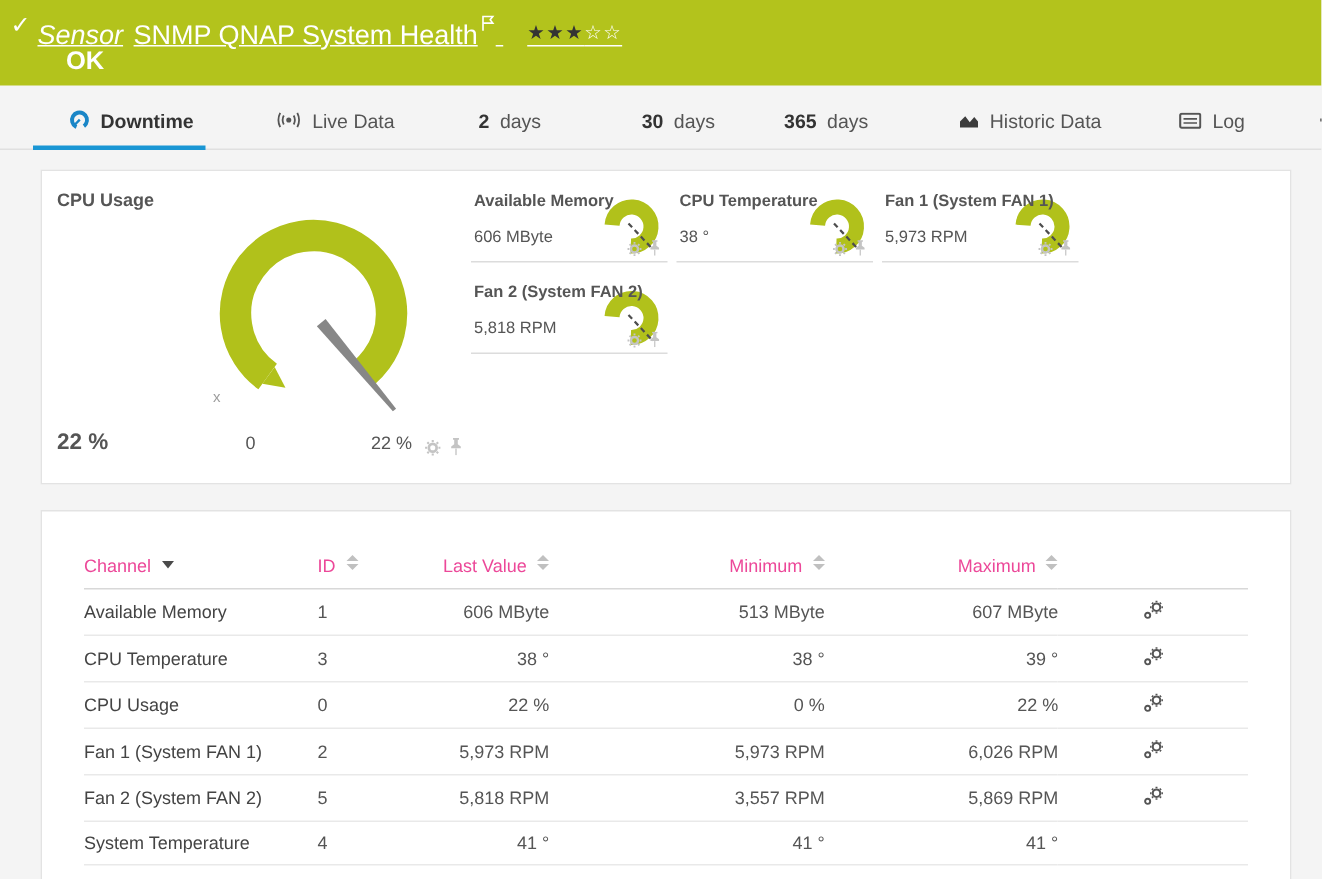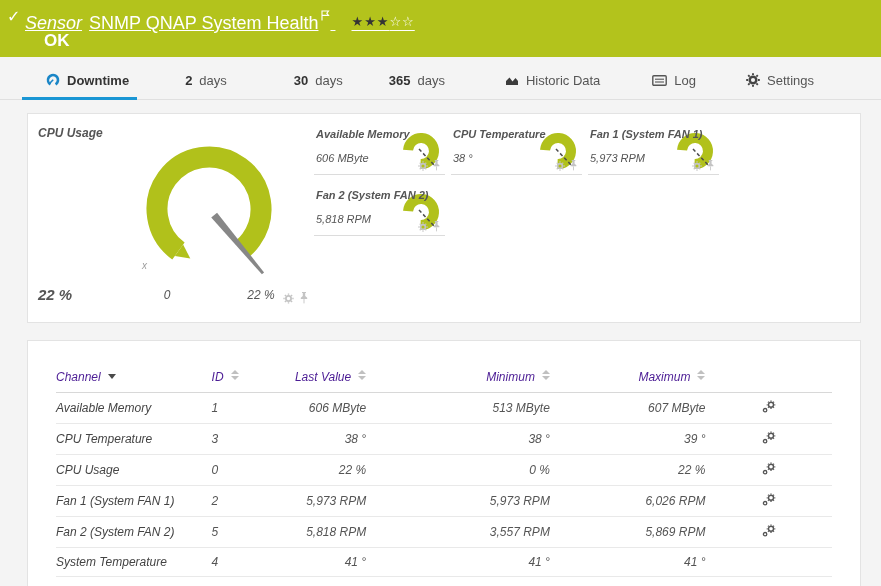--- a/index.html
+++ b/index.html
@@ -19,41 +19,41 @@
   .stars .empty{color:#ffffff;}
   .status-ok{position:absolute;left:44px;top:31px;font-size:17px;font-weight:bold;}
   
   .tabs{display:flex;align-items:stretch;height:38px;margin-top:4px;border-bottom:1px solid #e0e0e0;font-size:13px;color:#555;}
   .tab{display:flex;align-items:center;gap:7px;position:relative;cursor:pointer;white-space:nowrap;}
   .tab .num{font-weight:bold;color:#333;}
   .tab.active{color:#333;font-weight:bold;}
   .tab.active::after{content:"";position:absolute;left:-24px;right:-8px;bottom:-1px;height:3px;background:#1a96d4;}
   .tab svg{flex:0 0 auto;}
   
-  .card{background:#fff;border:1px solid #e3e3e3;margin-left:27px;margin-right:20px;box-sizing:border-box;font-style:italic;}
+  .card{background:#fff;border:1px solid #e3e3e3;margin-left:27px;margin-right:20px;box-sizing:border-box;}
   .gauges-card{margin-top:13px;height:210px;position:relative;}
   .gauge-title{position:absolute;left:10px;top:12px;font-size:12px;font-weight:bold;color:#555;}
   .biggauge{position:absolute;left:95px;top:16px;}
   .axis-x{position:absolute;left:114px;top:146px;font-size:10px;color:#9d9d9d;}
   .big-value{position:absolute;left:10px;top:172px;font-size:15px;font-weight:bold;color:#555;}
   .scale-min{position:absolute;left:128px;top:174px;width:22px;text-align:center;font-size:12px;color:#555;}
   .scale-max{position:absolute;left:208px;top:174px;width:50px;text-align:center;font-size:12px;color:#555;}
   .big-icons{position:absolute;left:255px;top:178px;display:flex;gap:5px;align-items:center;}
   .icon-btn{cursor:pointer;display:inline-flex;}
   
   .tiles{position:absolute;left:286px;top:0;right:4px;display:flex;flex-wrap:wrap;}
   .tile{width:131px;margin-right:6px;margin-top:12px;height:48px;border-bottom:1px solid #dcdcdc;position:relative;}
   .tile-name{position:absolute;left:2px;top:2px;font-size:11px;font-weight:bold;color:#555;white-space:nowrap;z-index:2;}
   .tile-value{position:absolute;left:2px;top:26px;font-size:11px;color:#555;}
   .minigauge{position:absolute;right:2px;top:5px;}
   .tile-icons{position:absolute;right:4px;top:34px;display:flex;gap:4px;align-items:center;z-index:3;}
   
   .table-card{margin-top:17px;padding:20px 28px 20px;height:260px;}
   table{border-collapse:collapse;width:100%;table-layout:fixed;font-size:12px;}
-  th{color:#4c1d95;font-weight:normal;text-align:left;padding:9px 0 8px;border-bottom:1px solid #d8d8d8;cursor:pointer;white-space:nowrap;}
+  th{color:#ec4899;font-weight:normal;text-align:left;padding:9px 0 8px;border-bottom:1px solid #d8d8d8;cursor:pointer;white-space:nowrap;}
   th.num{text-align:right;}
   td{padding:7px 0;border-bottom:1px solid #e9e9e9;color:#555;white-space:nowrap;}
   td.channel{color:#444;}
   td.num{text-align:right;}
   td.edit{text-align:center;}
   .sort{display:inline-block;margin-left:7px;vertical-align:1px;}
   .sort i{display:block;width:0;height:0;border-left:4px solid transparent;border-right:4px solid transparent;}
   .sort .up{border-bottom:4px solid #c0c0c0;margin-bottom:2px;}
   .sort .down{border-top:4px solid #c0c0c0;}
   .sorted{display:inline-block;margin-left:7px;vertical-align:2px;width:0;height:0;
@@ -73,20 +73,32 @@
   <div class="status-ok">OK</div>
 </header>
 
 <nav class="tabs">
   <a class="tab active" style="margin-left:46px">
     <svg width="14" height="14" viewBox="0 0 14 14">
         <circle cx="7" cy="7" r="5" fill="none" stroke="#1a86c7" stroke-width="2.6" pathLength="360" stroke-dasharray="300 60" transform="rotate(120 7 7)"></circle>
         <line x1="7.2" y1="6.8" x2="4" y2="10" stroke="#1a86c7" stroke-width="1.6"></line>
       </svg>
     <span>Downtime</span>
+  </a>
+  <a class="tab" style="margin-left:55px">
+    <svg width="17" height="12" viewBox="0 0 17 12">
+        <g fill="none" stroke="#555" stroke-width="1.2">
+          <path d="M5.2,3 Q3.6,6 5.2,9"></path>
+          <path d="M2.8,1.2 Q0.4,6 2.8,10.8"></path>
+          <path d="M11.8,3 Q13.4,6 11.8,9"></path>
+          <path d="M14.2,1.2 Q16.6,6 14.2,10.8"></path>
+        </g>
+        <circle cx="8.5" cy="6" r="1.7" fill="#555"></circle>
+      </svg>
+    <span>Live Data</span>
   </a>
   <a class="tab" style="margin-left:56px">
     <span class="num">2</span>
       <span>days</span>
   </a>
   <a class="tab" style="margin-left:67px">
     <span class="num">30</span>
       <span>days</span>
   </a>
   <a class="tab" style="margin-left:46px">

